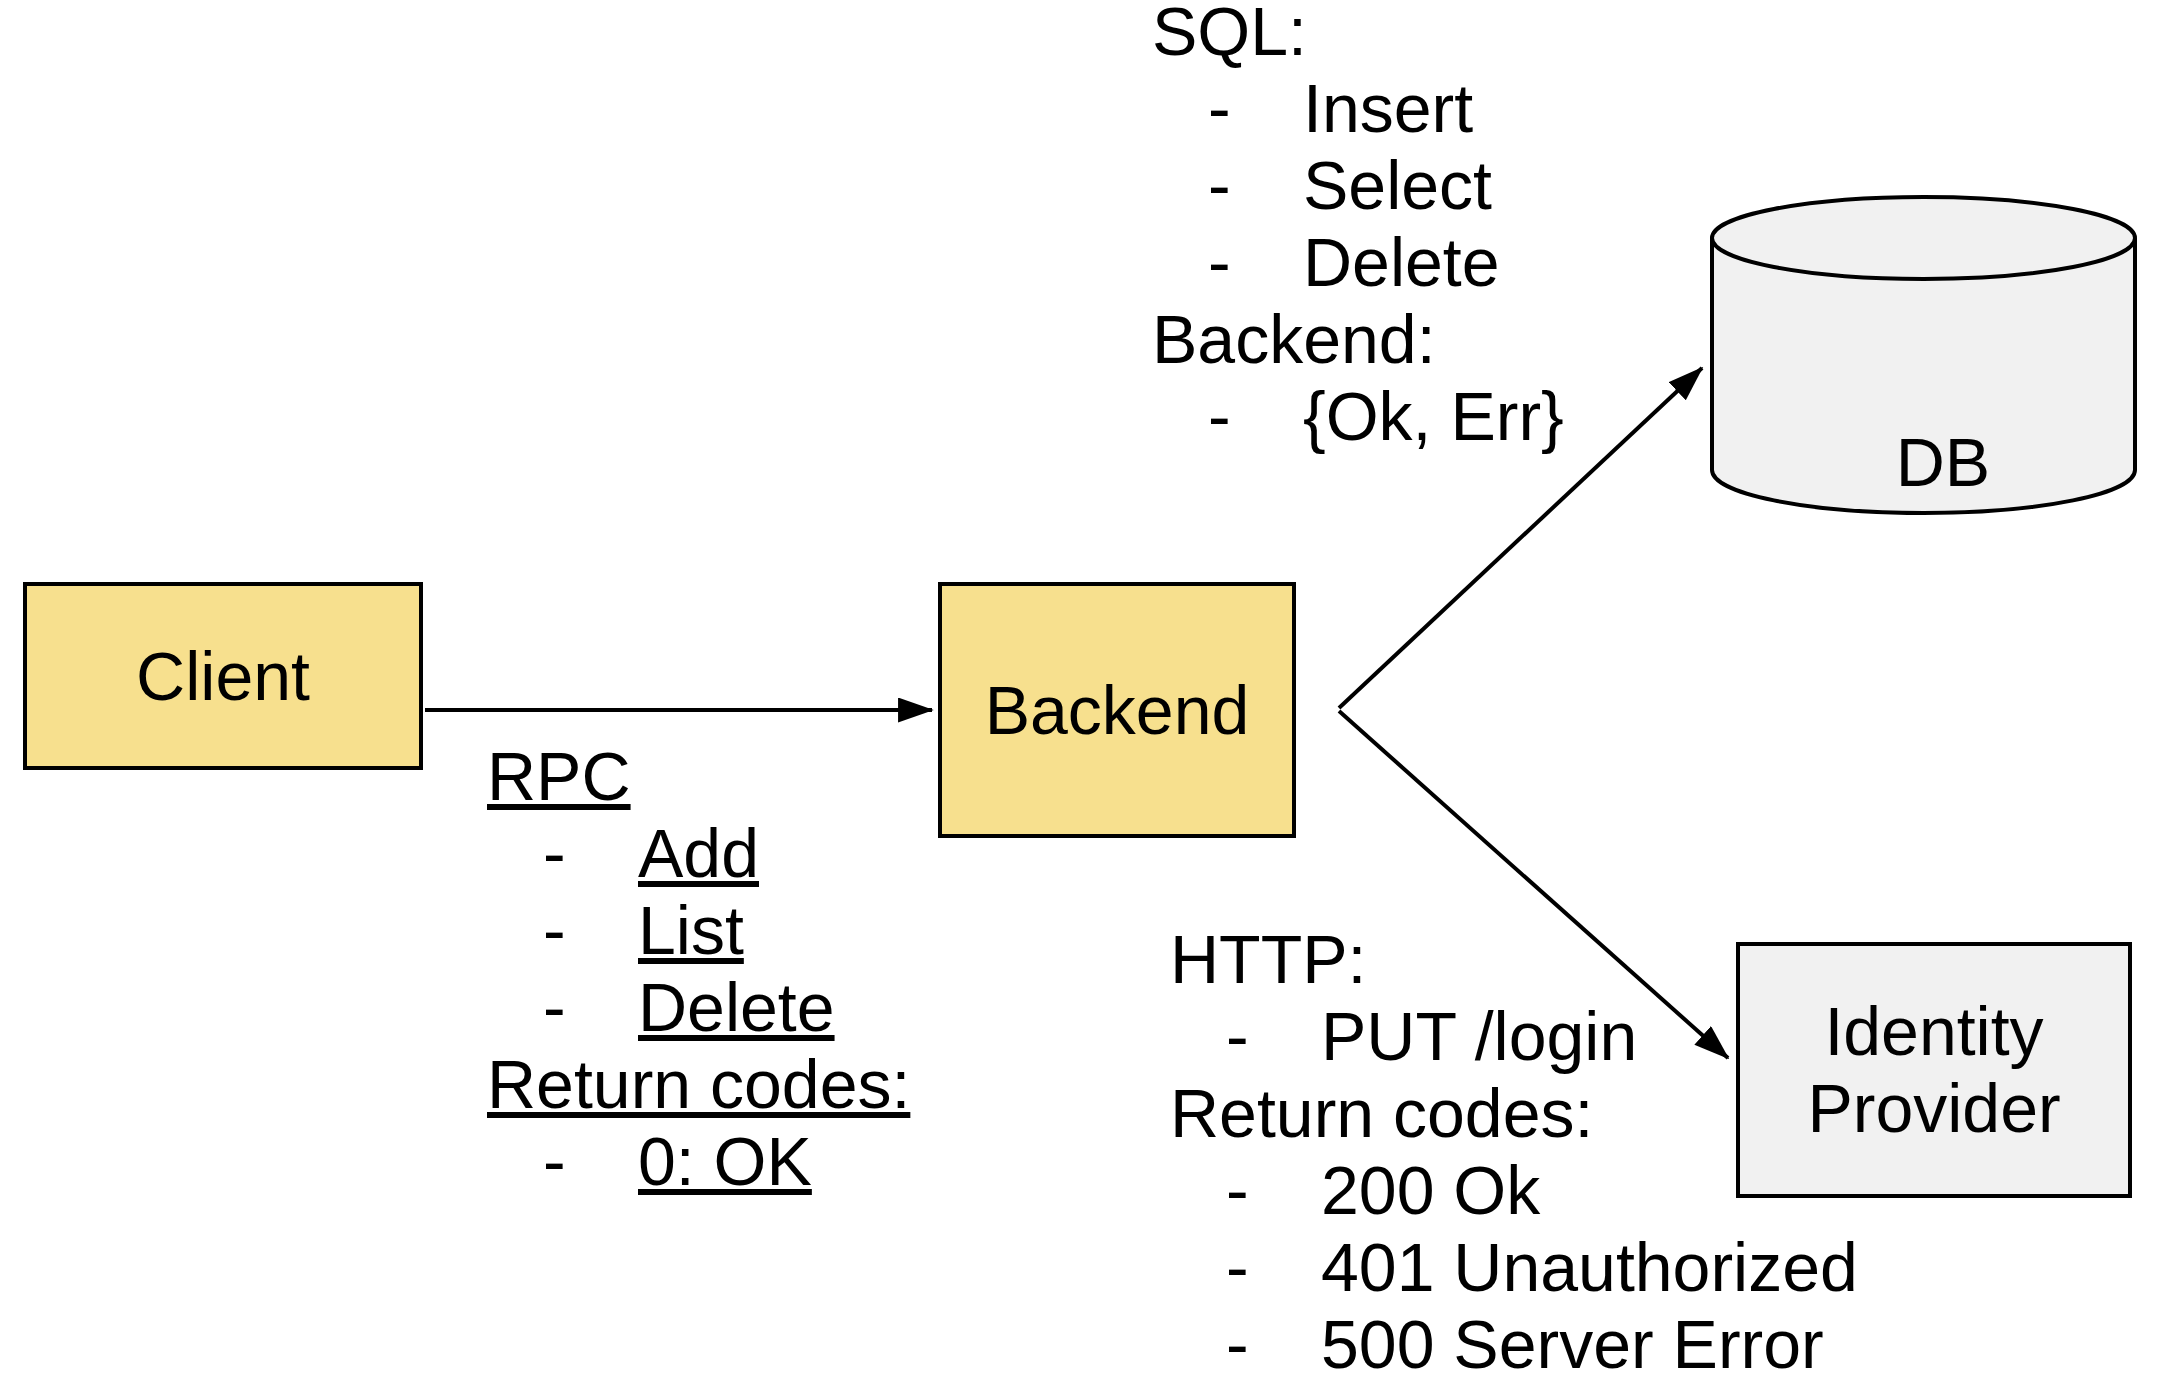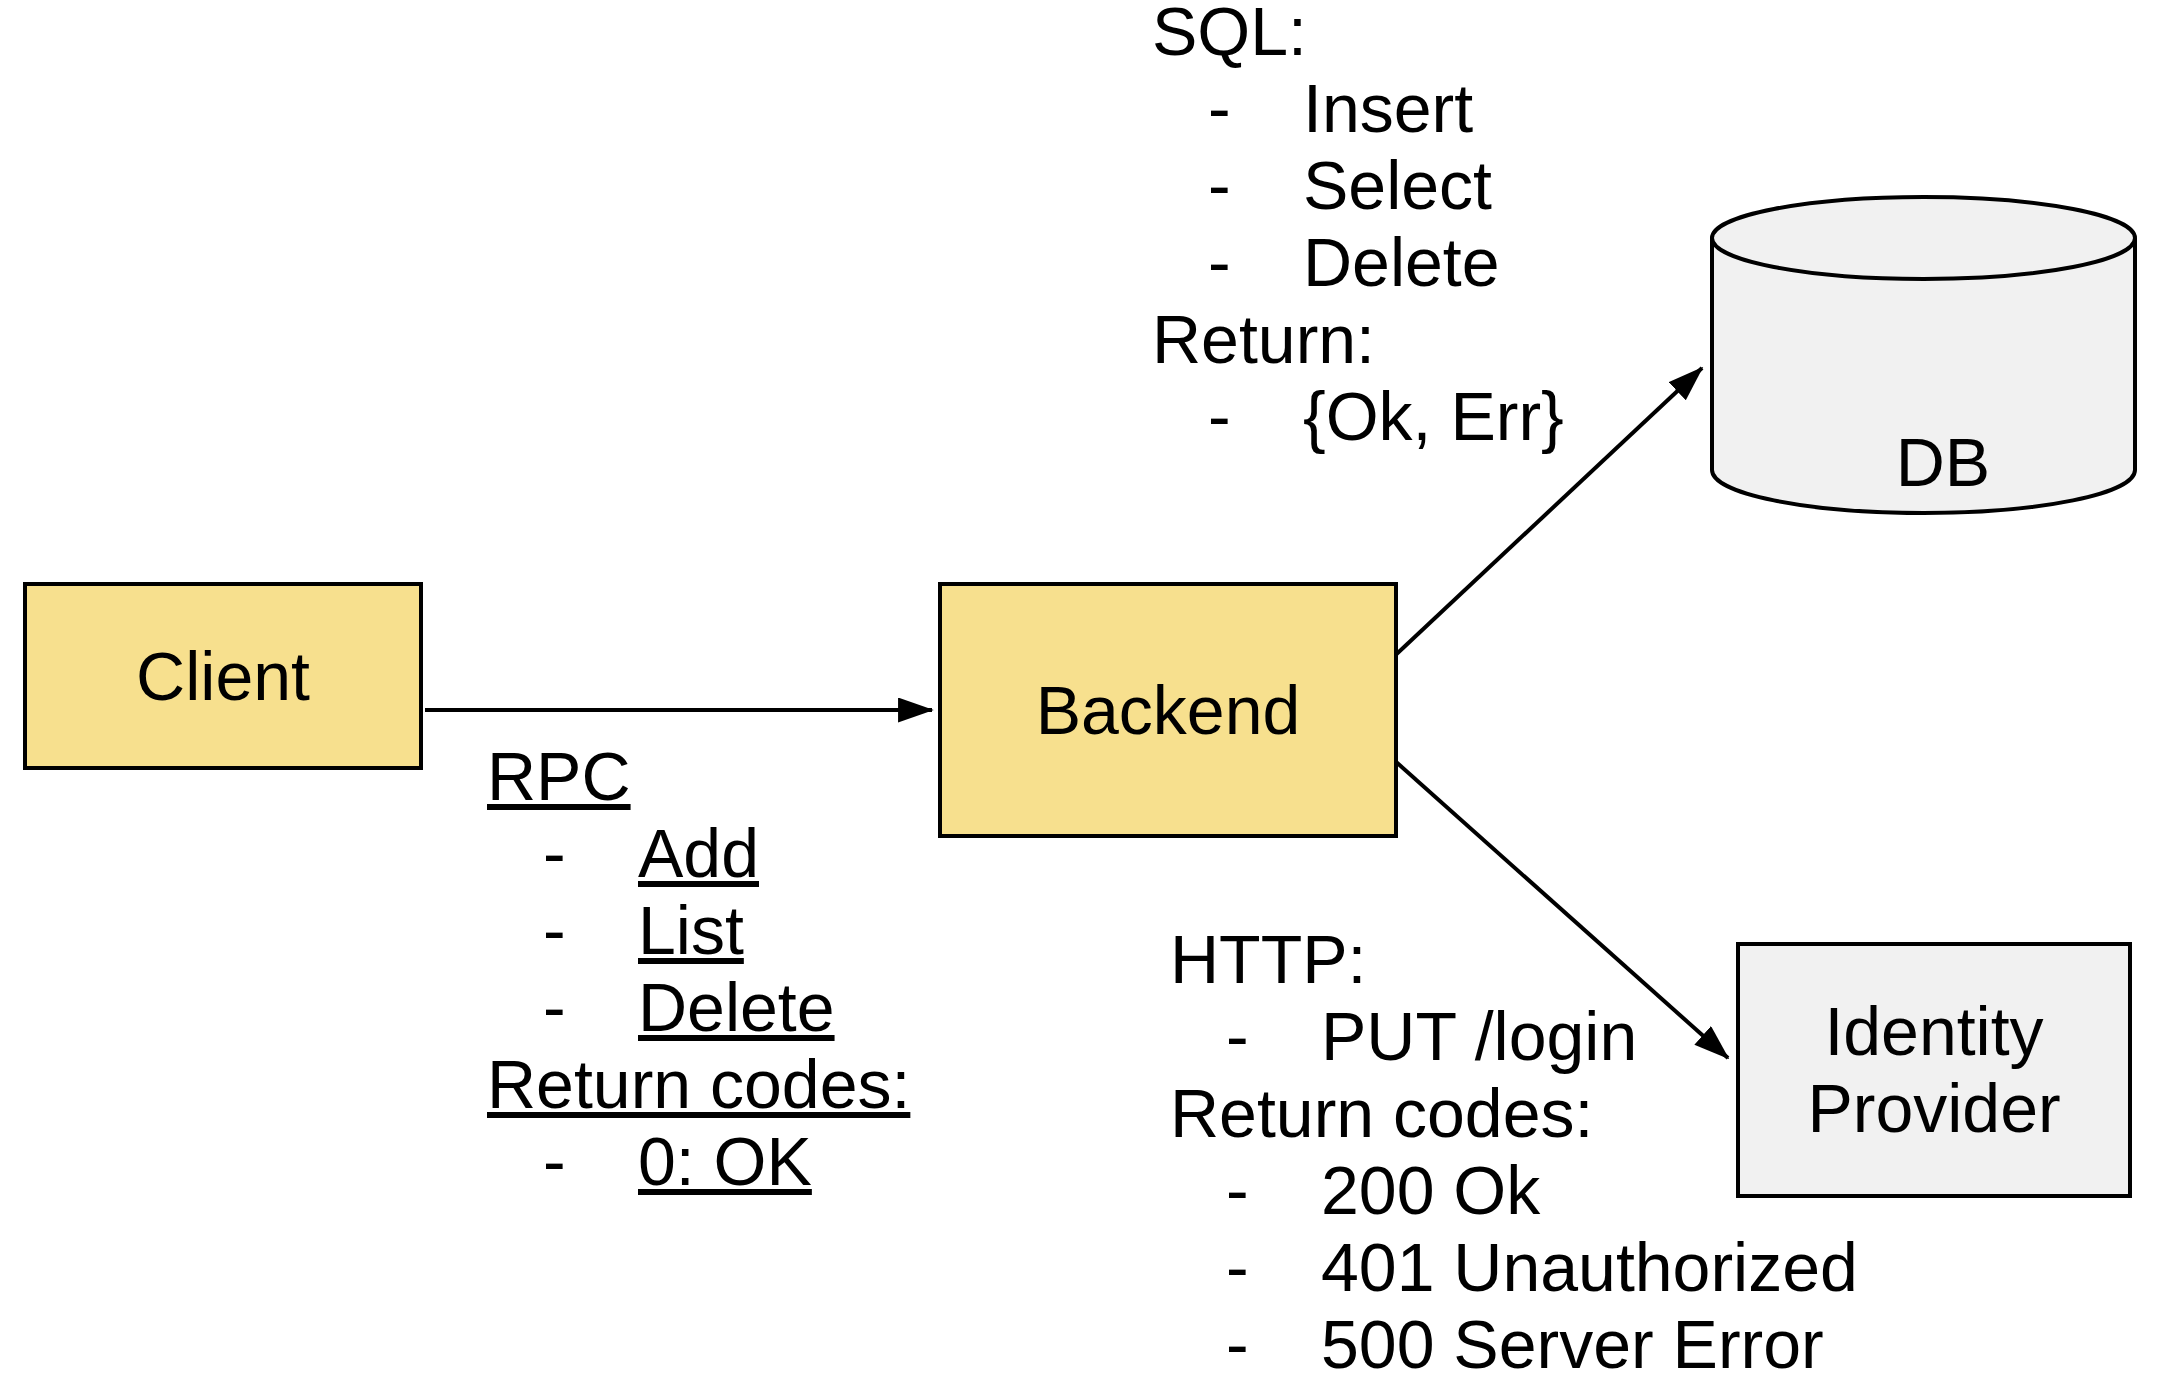--- a/index.html
+++ b/index.html
@@ -35,21 +35,21 @@
     justify-content: center;
     flex-direction: column;
     font-size: 68px;
     line-height: 77px;
     text-align: center;
   }
   .node.yellow { background: var(--node-yellow); }
   .node.gray   { background: var(--node-gray); }
 
   #node-client  { left: 23px;   top: 582px; width: 400px; height: 188px; }
-  #node-backend { left: 938px;  top: 582px; width: 460px; height: 256px; }
+  #node-backend { left: 938px;  top: 582px; width: 358px; height: 256px; }
   #node-idp     { left: 1736px; top: 942px; width: 396px; height: 256px; }
 
   #node-db { position: absolute; left: 1710px; top: 195px; width: 427px; height: 320px; }
   #node-db .db-label {
     position: absolute; left: 0; right: 0; top: 236px; height: 62px;
     display: flex; align-items: center; justify-content: center;
     font-size: 68px; line-height: 77px; padding-left: 39px;
   }
 
   .tblock { position: absolute; font-size: 68px; line-height: 77px; white-space: nowrap; }
@@ -104,21 +104,21 @@
     <div class="tline title">SQL:</div>
     <div class="tline">
       <span class="dash">-</span><span class="item">Insert</span>
     </div>
     <div class="tline">
       <span class="dash">-</span><span class="item">Select</span>
     </div>
     <div class="tline">
       <span class="dash">-</span><span class="item">Delete</span>
     </div>
-    <div class="tline title">Return:</div>
+    <div class="tline title">Backend:</div>
     <div class="tline">
       <span class="dash">-</span><span class="item">{Ok, Err}</span>
     </div>
   </div>
 
   <div class="tblock" id="annotation-rpc">
     <div class="tline title">RPC</div>
     <div class="tline">
       <span class="dash">-</span><span class="item">Add</span>
     </div>

